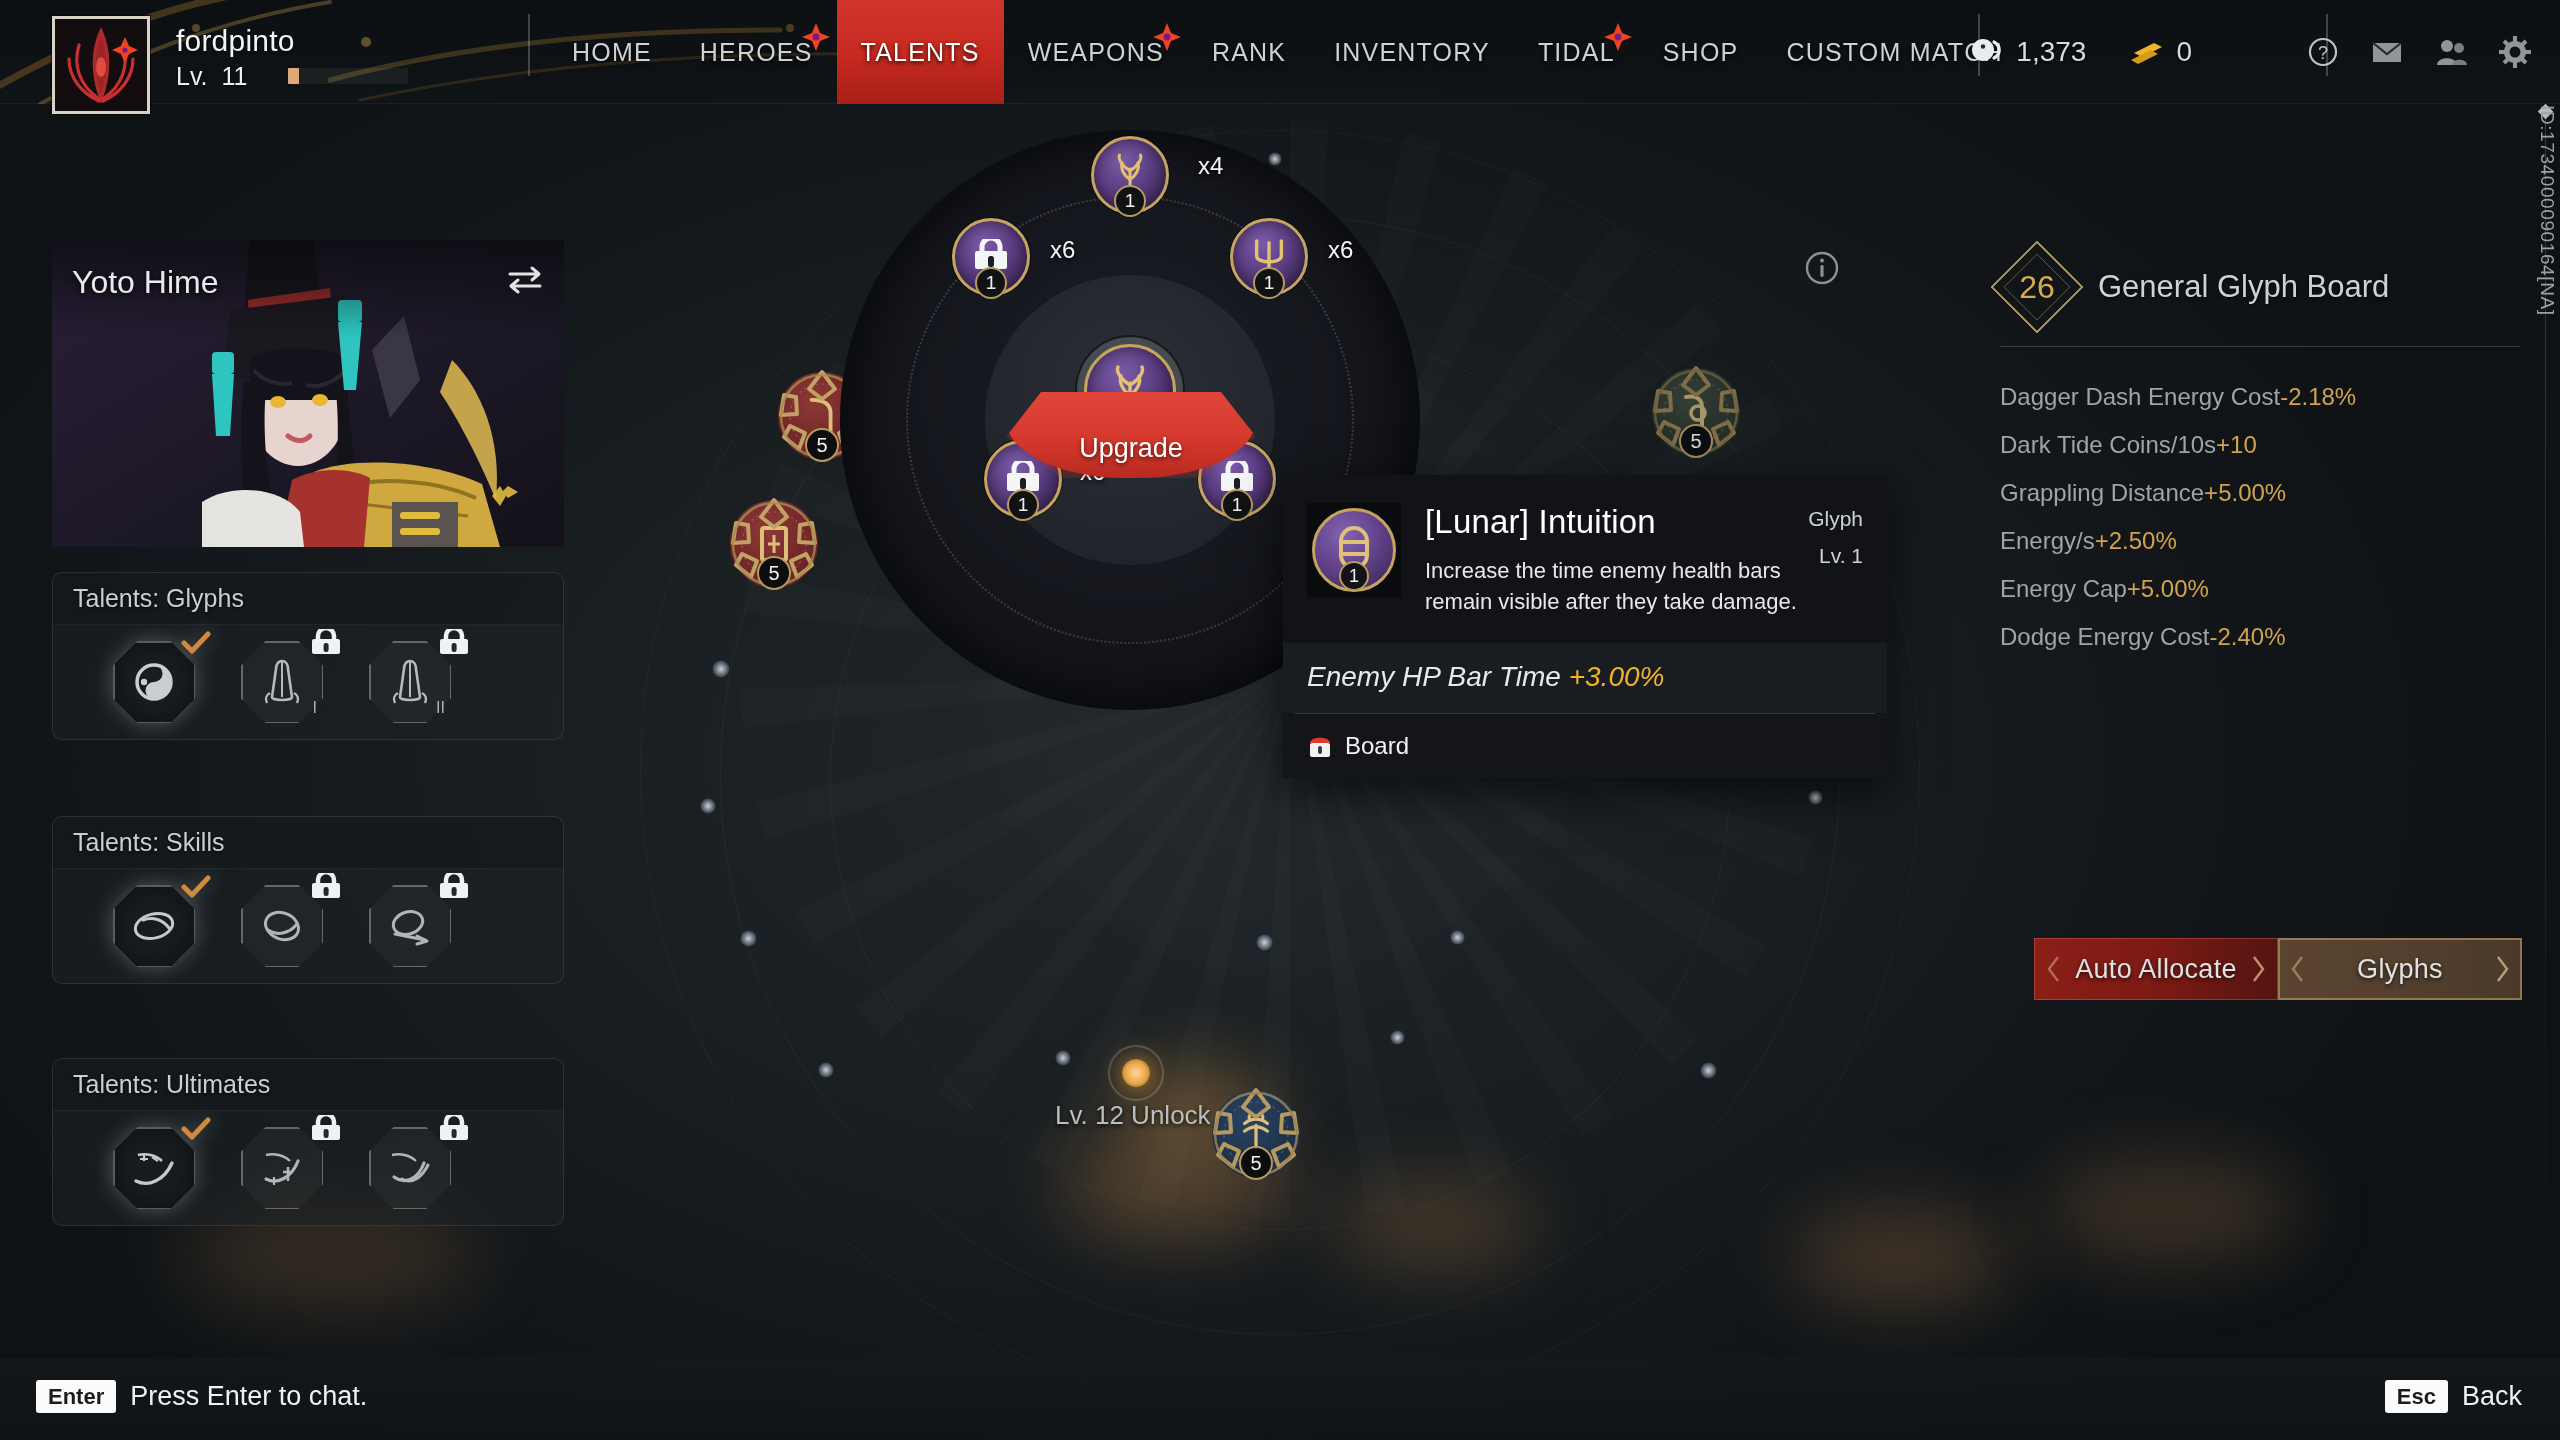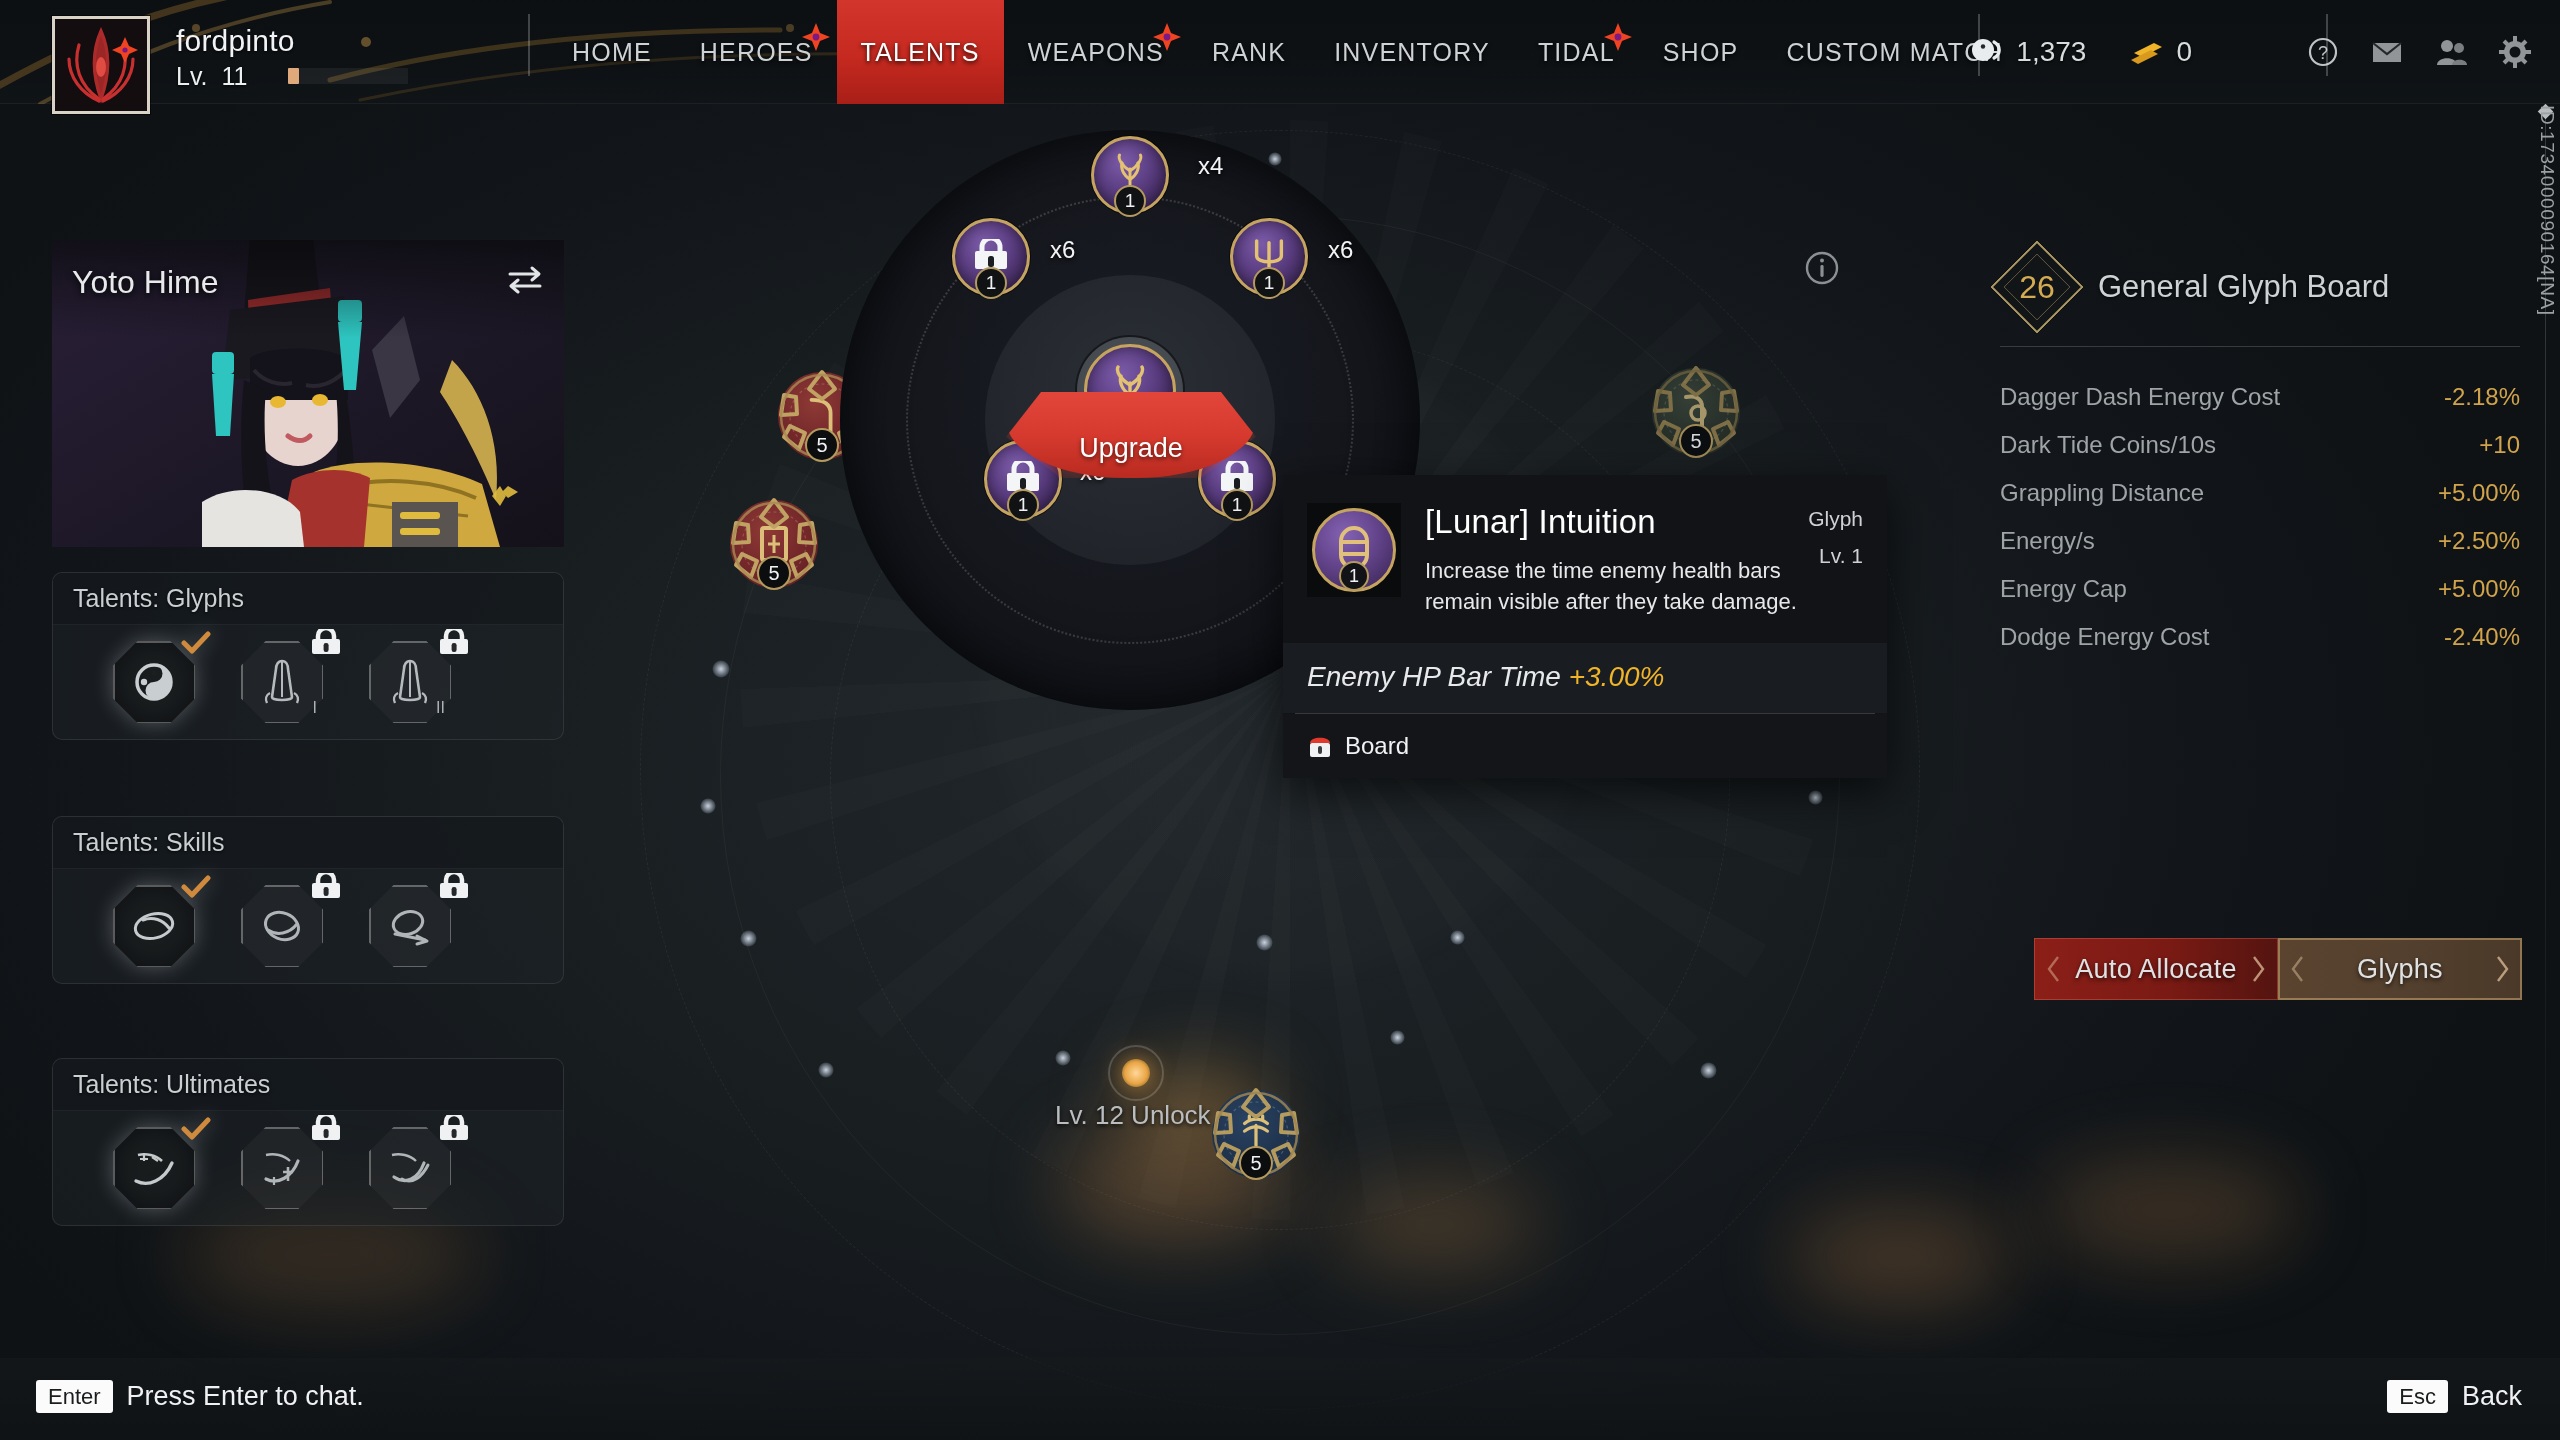--- a/index.html
+++ b/index.html
@@ -428,21 +428,21 @@
   .bp-diamond .d-inner {
     position: absolute; inset: 13px; transform: rotate(45deg);
     box-shadow: inset 0 0 0 1px rgba(200,175,110,0.45);
   }
   .bp-diamond .d-num {
     position: relative; font-size: 32px; color: #d5ab52; z-index: 2;
   }
   .bp-title { font-size: 31px; color: #cfd2d4; text-shadow: 0 1px 3px rgba(0,0,0,0.8); }
   .bp-rule { height: 1px; background: rgba(255,255,255,0.17); margin-bottom: 26px; }
   .bp-row {
-    display: flex; justify-content: space-between; align-items: baseline;
+    display: flex; justify-content: flex-start; align-items: baseline;
     padding: 10px 0; font-size: 24px;
   }
   .bp-row .k { color: #9fa4a7; }
   .bp-row .v { color: #d1a44c; }
 
   
   .btn-row {
     position: absolute; right: 38px; bottom: 440px;
     display: flex; gap: 0; z-index: 30;
   }
@@ -476,21 +476,21 @@
     position: absolute; left: 0; bottom: 0; width: 2560px; height: 82px;
     background: linear-gradient(180deg, rgba(22,26,29,0.55) 0%, rgba(16,19,22,0.9) 100%);
     z-index: 40;
   }
   .key-hint {
     position: absolute; display: flex; align-items: center; gap: 14px;
     top: 22px; font-size: 27px; color: #f0f1f2;
   }
   .keycap {
     background: #fbfbfb; color: #1a1c1e;
-    font-size: 22px; font-weight: normal;
+    font-size: 22px; font-weight: bold;
     padding: 4px 12px; border-radius: 3px;
     line-height: 1.15;
   }
 </style>
 </head>
 <body>
 
 <div id="app">
 
   <div class="bg-mandala"></div>

